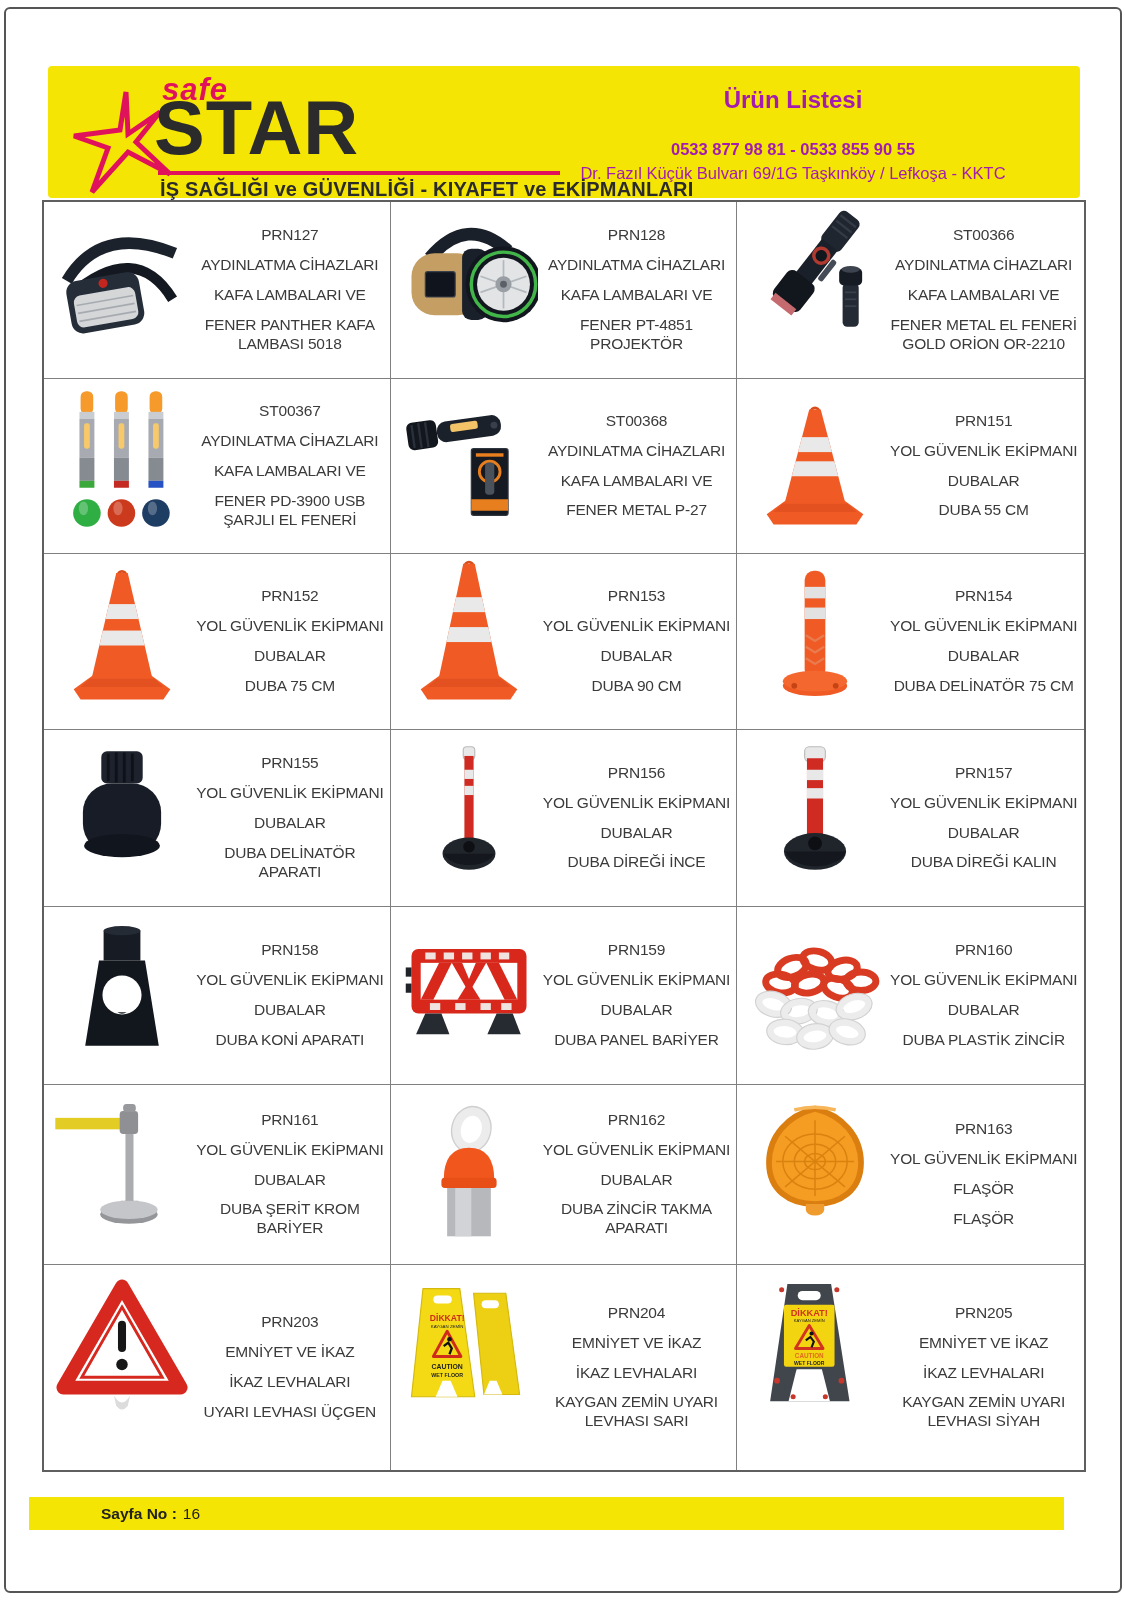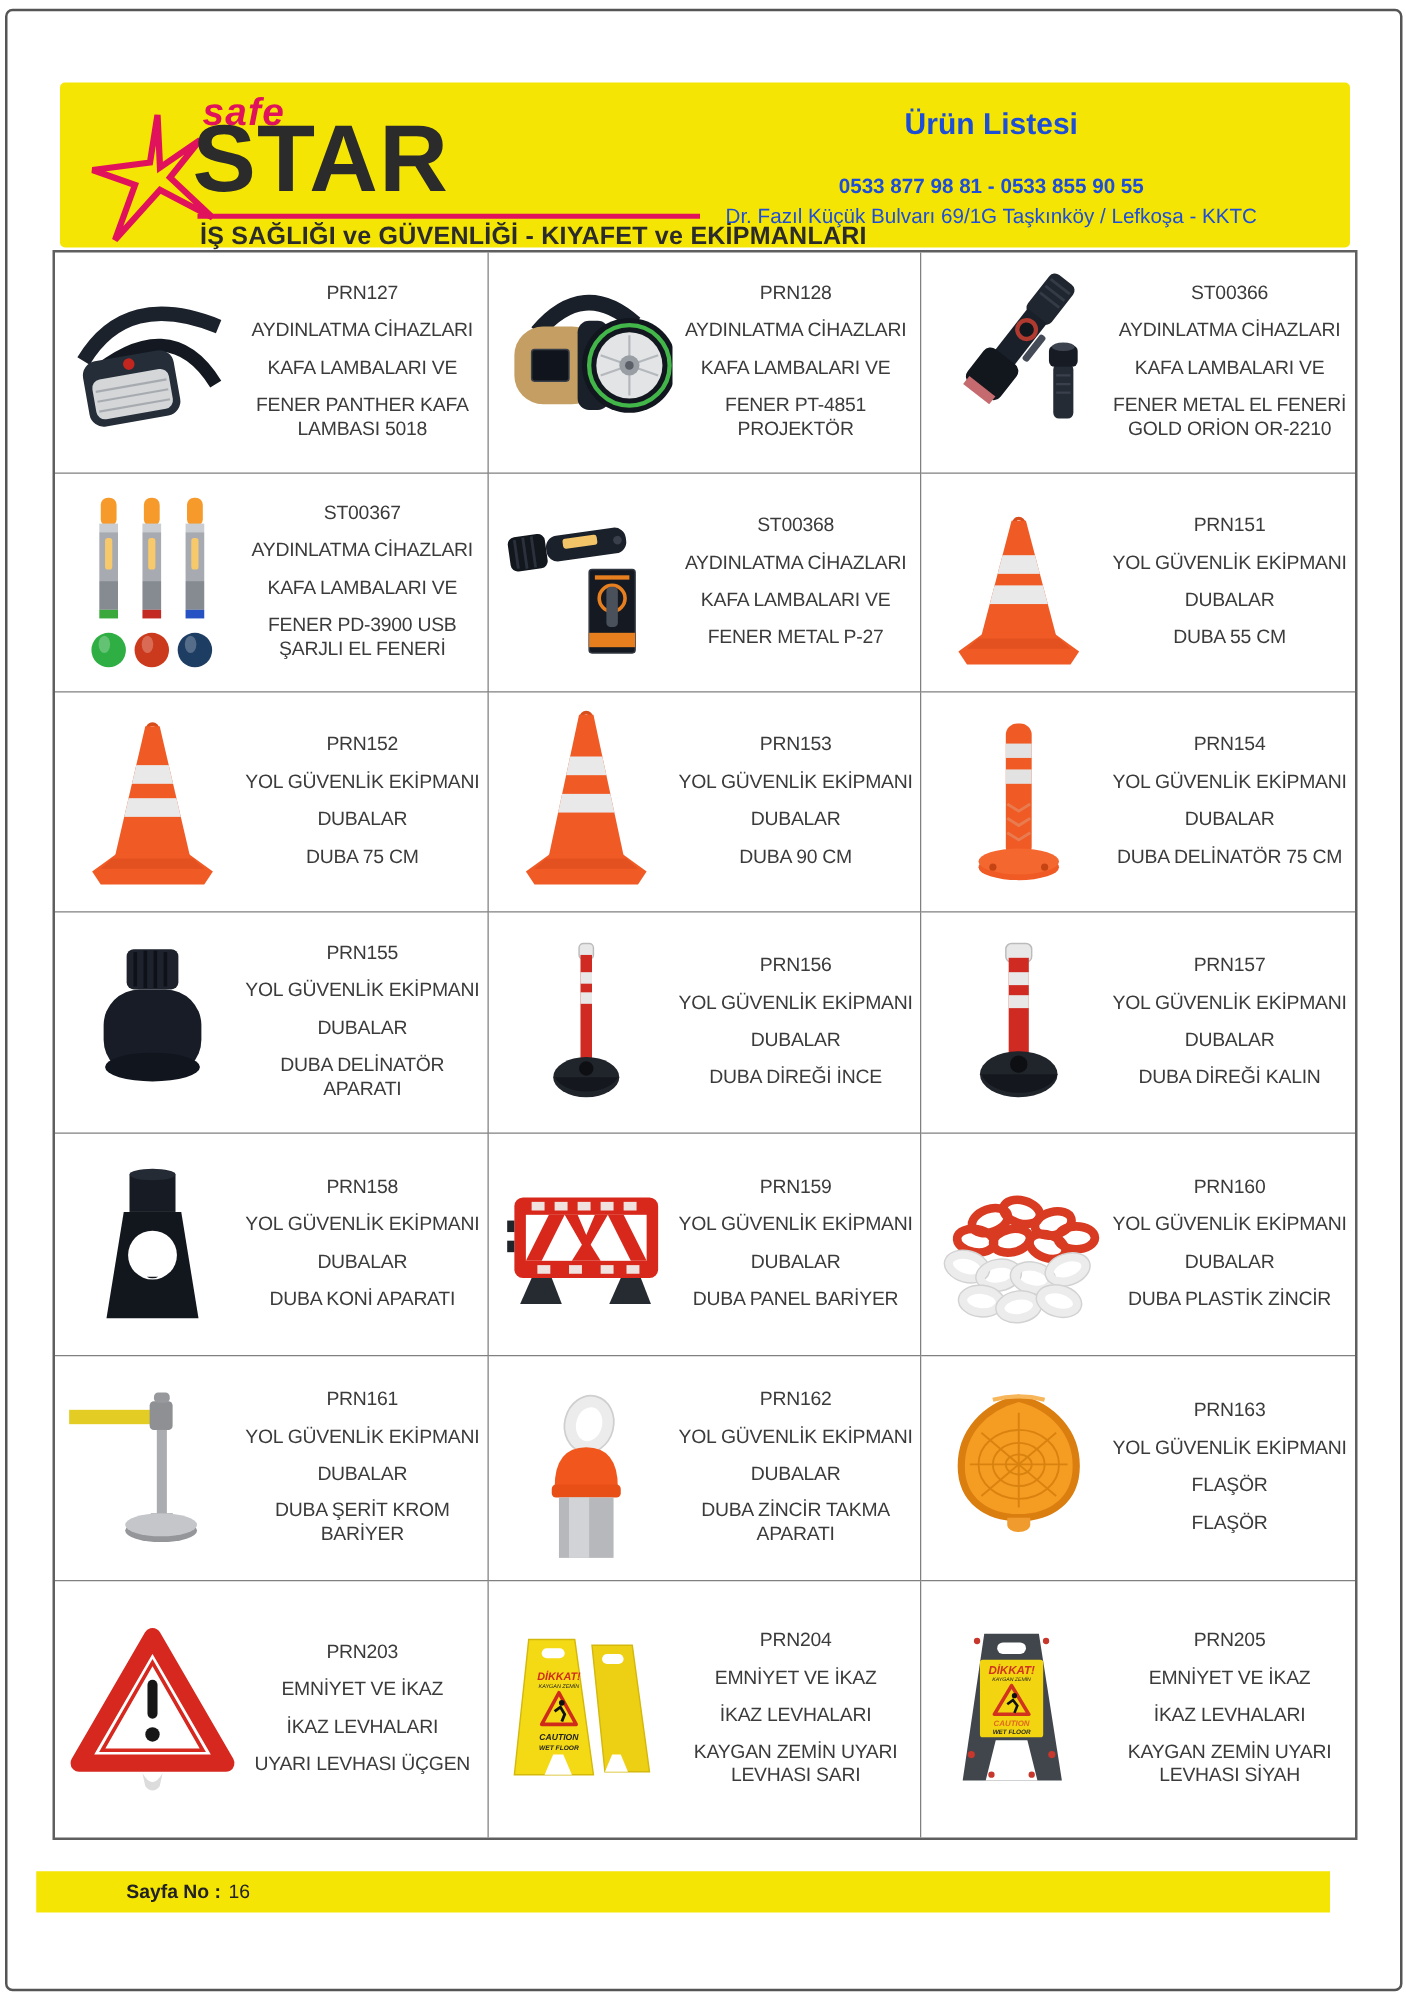--- a/index.html
+++ b/index.html
@@ -13,34 +13,34 @@
   .logo{position:absolute;left:22px;top:8px;width:530px;height:122px;}
   .logo .star-svg{position:absolute;left:0;top:16px;width:104px;height:104px;}
   .logo .safe{position:absolute;left:92px;top:-2px;font-size:31px;font-weight:bold;
        font-style:italic;color:var(--pink,#e0125c);letter-spacing:1px;}
   .logo .star-word{position:absolute;left:84px;top:16px;font-size:76px;font-weight:900;
        color:#2b2b2b;letter-spacing:1px;line-height:1;}
   .logo .underline{position:absolute;left:88px;top:97px;width:402px;height:3.5px;
        background:var(--pink,#e0125c);}
   .logo .tagline{position:absolute;left:90px;top:104px;font-size:20px;font-weight:bold;
        color:#2b2b2b;letter-spacing:0.2px;white-space:nowrap;}
-  .header-right{position:absolute;right:22px;top:20px;width:530px;text-align:center;color:#1d4ed8;}
+  .header-right{position:absolute;right:22px;top:20px;width:530px;text-align:center;color:#a21caf;}
   .header-right .title{font-size:24px;font-weight:bold;margin-bottom:26px;}
   .header-right .phone{font-size:16.5px;font-weight:bold;margin-bottom:5px;}
   .header-right .address{font-size:16.5px;font-weight:normal;}
   
   .grid{position:absolute;left:42px;top:200px;width:1044px;
        display:grid;grid-template-columns:repeat(3,1fr);
        grid-template-rows:177px 175px 176px 177px 178px 180px 205px;
        border:2px solid #5f5f5f;box-sizing:border-box;background:#fff;}
   .cell{border-right:1.5px solid #808080;border-bottom:1.5px solid #808080;
        display:flex;align-items:center;padding:4px 6px 4px 4px;box-sizing:border-box;overflow:hidden;}
   .cell:nth-child(3n){border-right:none;}
   .cell:nth-last-child(-n+3){border-bottom:none;}
-  .cell .img{flex:0 0 148px;height:100%;display:flex;align-items:center;justify-content:center;font-style:italic;}
+  .cell .img{flex:0 0 148px;height:100%;display:flex;justify-content:center;}
   .cell .img svg{width:138px;height:152px;}
   .cell .txt{flex:1;display:flex;flex-direction:column;justify-content:flex-start;gap:11px;
        text-align:center;font-size:15.5px;color:#3b3b3b;letter-spacing:-0.2px;
        max-width:205px;margin:0 auto;line-height:1.22;}
   
   .footer-bar{position:absolute;left:29px;top:1497px;width:1035px;height:33px;
        background:var(--yellow,#f5e504);display:flex;align-items:center;
        padding-left:72px;box-sizing:border-box;font-size:15.5px;color:#222;}
   .footer-bar .lbl{font-weight:bold;margin-right:6px;}
 </style>

